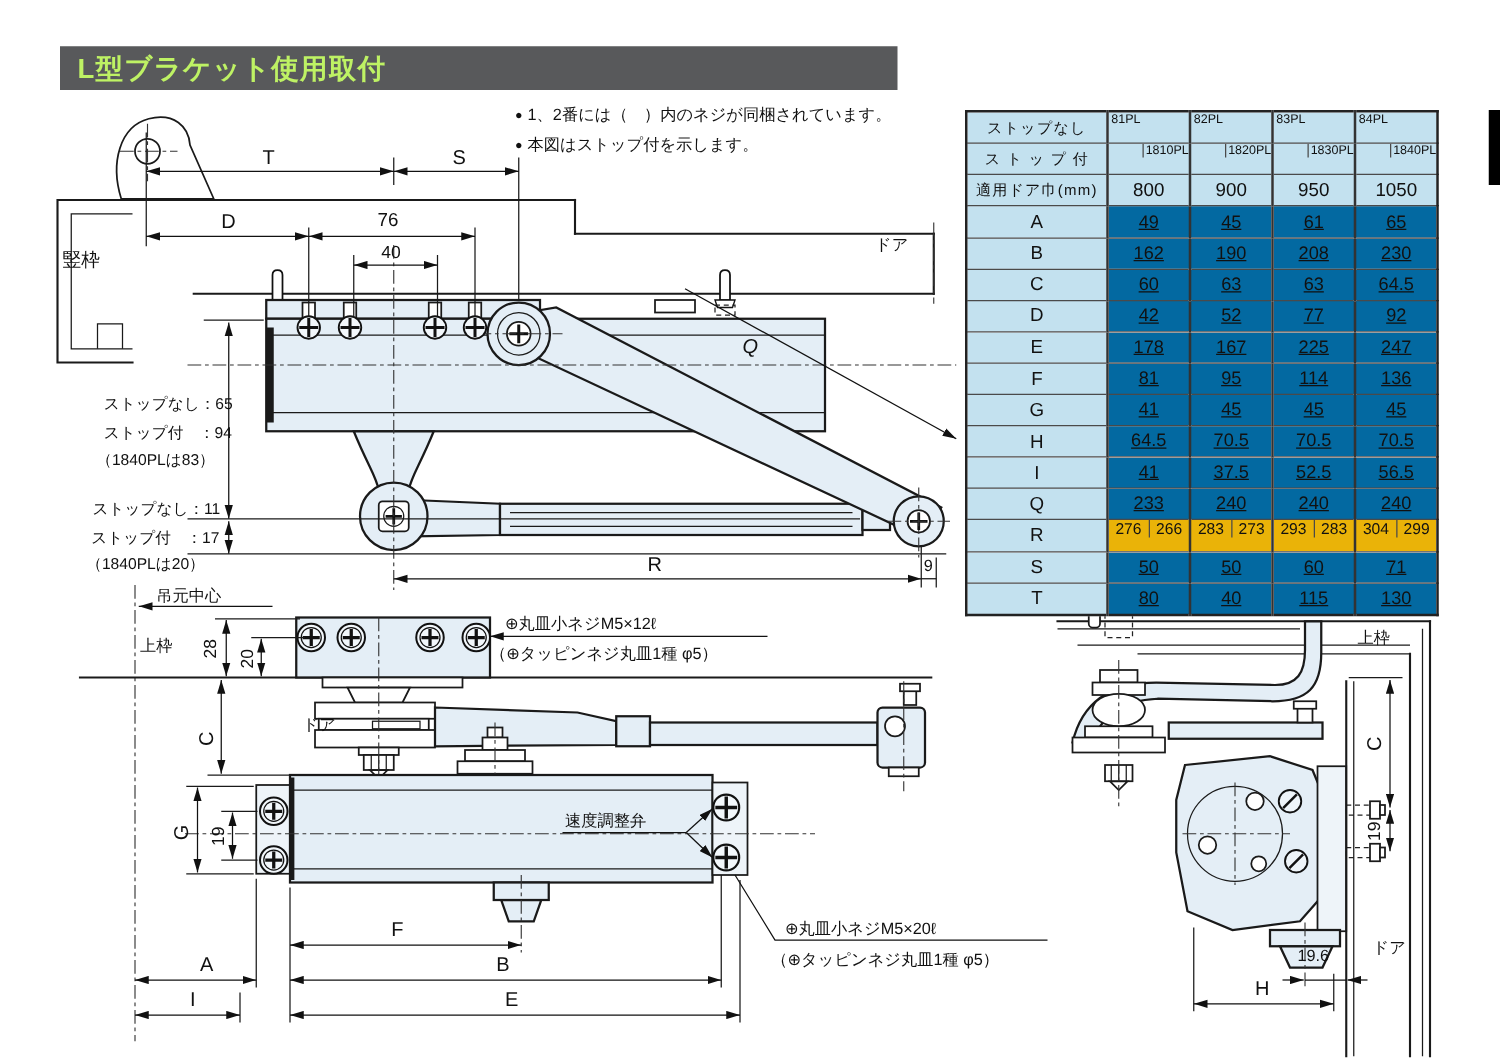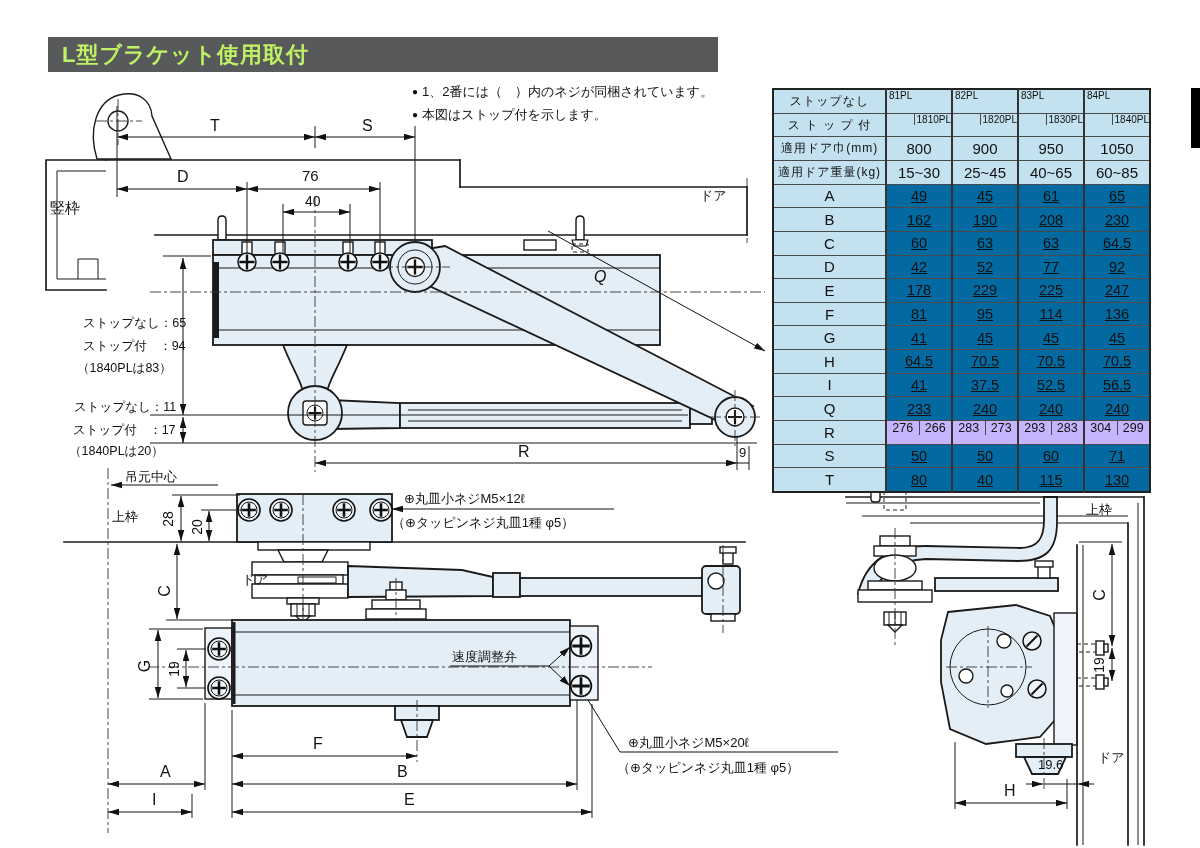--- a/index.html
+++ b/index.html
@@ -30,21 +30,21 @@
   }
   #spec td.model{border-left:2px solid #333;}
   #spec td.lab{background:#c3e1ef;}
   #spec td.lab.dim{font-size:15px;}
   #spec td.ja{font-size:12px;letter-spacing:1px;}
   #spec td.hd{background:#c3e1ef;font-size:15px;}
   #spec td.val{background:#0369a1;font-size:14.5px;text-decoration:underline;}
   #spec .half{display:flex;width:100%;height:100%;align-items:flex-start;}
   #spec .half span{flex:1;display:flex;align-items:center;font-size:10px;padding-left:2px;}
   #spec .half span + span{border-left:1px solid #4a4a4a;}
-  #spec td.rsplit{background:#c4b5fd;}
+  #spec td.rsplit{background:#eab308;}
   #spec td.rsplit .half span{justify-content:center;padding:0;font-size:12.5px;}
   #edge-tab{left:1191px;top:88px;width:9px;height:60px;background:#000;}
   
   .ln{stroke:#1a1a1a;stroke-width:1.7;fill:none;stroke-linecap:square;}
   .th{stroke:#1a1a1a;stroke-width:1;fill:none;}
   .sw3{stroke:#1a1a1a;stroke-width:3;fill:none;}
   .dim{stroke:#111;stroke-width:1;fill:none;}
   .cl{stroke:#333;stroke-width:0.9;stroke-dasharray:11 3 3 3;fill:none;}
   .dash{stroke:#222;stroke-width:1;stroke-dasharray:4 3;fill:none;}
   .fb{fill:#e4eef6;stroke:#1a1a1a;stroke-width:1.8;}
@@ -484,27 +484,20 @@
         </td>
       </tr>
       <tr>
         <td class="lab ja">適用ドア巾(mm)</td>
         <td class="hd model">800</td>
         <td class="hd model">900</td>
         <td class="hd model">950</td>
         <td class="hd model">1050</td>
       </tr>
       <tr>
-        <td class="lab ja">適用ドア重量(kg)</td>
-        <td class="hd model">15~30</td>
-        <td class="hd model">25~45</td>
-        <td class="hd model">40~65</td>
-        <td class="hd model">60~85</td>
-      </tr>
-      <tr>
         <td class="lab dim">A</td>
         <td class="val model">49</td>
         <td class="val model">45</td>
         <td class="val model">61</td>
         <td class="val model">65</td>
       </tr>
       <tr>
         <td class="lab dim">B</td>
         <td class="val model">162</td>
         <td class="val model">190</td>
@@ -521,21 +514,21 @@
       <tr>
         <td class="lab dim">D</td>
         <td class="val model">42</td>
         <td class="val model">52</td>
         <td class="val model">77</td>
         <td class="val model">92</td>
       </tr>
       <tr>
         <td class="lab dim">E</td>
         <td class="val model">178</td>
-        <td class="val model">229</td>
+        <td class="val model">167</td>
         <td class="val model">225</td>
         <td class="val model">247</td>
       </tr>
       <tr>
         <td class="lab dim">F</td>
         <td class="val model">81</td>
         <td class="val model">95</td>
         <td class="val model">114</td>
         <td class="val model">136</td>
       </tr>

